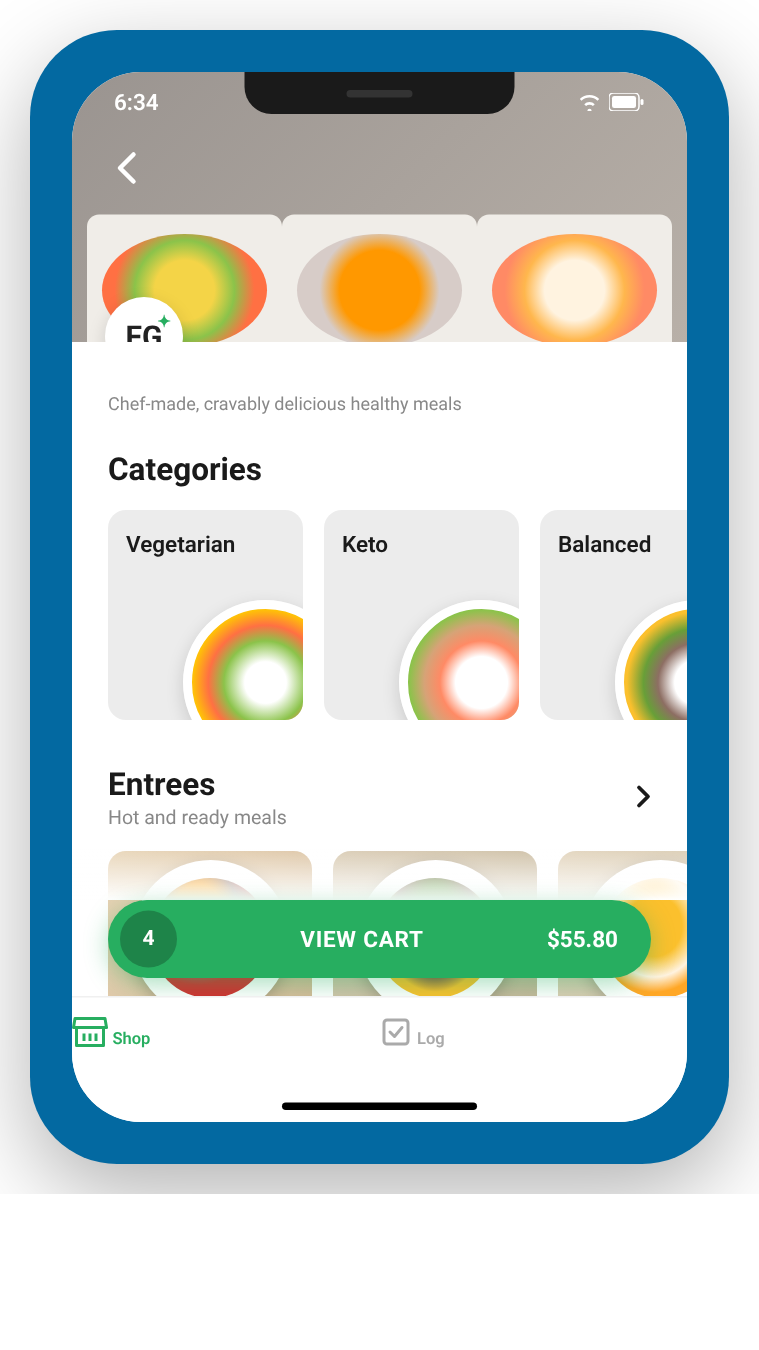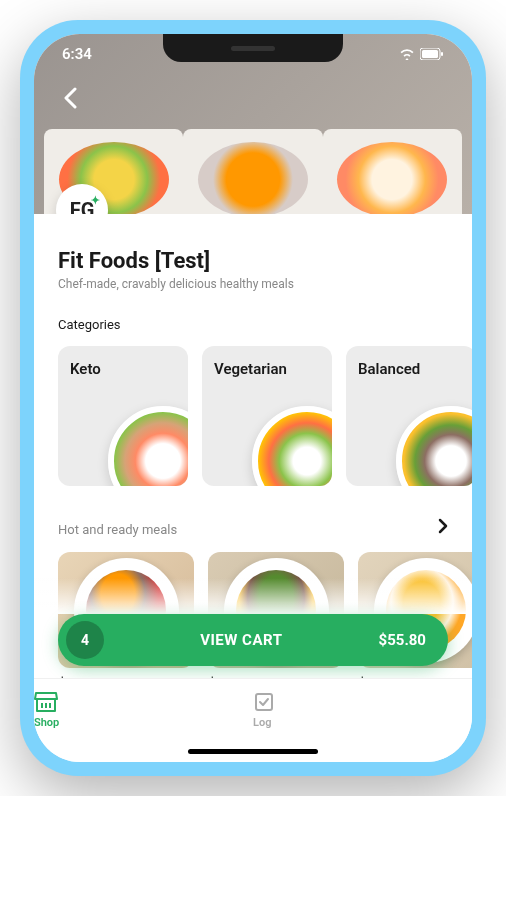--- a/index.html
+++ b/index.html
@@ -1,36 +1,36 @@
 <!DOCTYPE html>
 <html><head>
 <meta charset="utf-8">
 <style>
 *{margin:0;padding:0;box-sizing:border-box;font-family:-apple-system,BlinkMacSystemFont,'Segoe UI',Roboto,Helvetica,Arial,sans-serif}
 body{background:#fff;display:flex;justify-content:center;align-items:flex-start;padding:20px}
-.device{width:466px;height:756px;background:#7dd3fc;border-radius:58px;padding:14px;box-shadow:0 20px 60px rgba(0,0,0,0.3)}
+.device{width:466px;height:756px;background:#0369a1;border-radius:58px;padding:28px;box-shadow:0 20px 60px rgba(0,0,0,0.3)}
 .screen{width:100%;height:100%;background:#fff;border-radius:46px;overflow:hidden;position:relative}
 .notch{position:absolute;top:0;left:50%;transform:translateX(-50%);width:180px;height:28px;background:#1a1a1a;border-radius:0 0 18px 18px;z-index:100;display:flex;align-items:center;justify-content:center}
 .notch-inner{width:44px;height:5px;background:#333;border-radius:3px}
 .status-bar{position:absolute;top:0;left:0;right:0;height:40px;display:flex;justify-content:space-between;align-items:center;padding:0 28px;z-index:50;color:#fff;font-weight:600;font-size:15px}
 .status-right{display:flex;align-items:center;gap:5px}
 .hero{height:180px;background:linear-gradient(135deg,#9a9490 0%,#b8b0a8 100%);position:relative;overflow:hidden}
 .back-btn{position:absolute;top:48px;left:20px;z-index:20;width:32px;height:32px;display:flex;align-items:center;justify-content:center;cursor:pointer}
 .hero-dishes{position:absolute;bottom:-15px;left:0;right:0;display:flex;justify-content:space-between;padding:0 10px}
 .dish{width:140px;height:100px;background:#f0ede8;border-radius:8px;display:flex;align-items:center;justify-content:center;overflow:hidden;position:relative}
 .dish-food{width:110px;height:75px;border-radius:50%}
 .d1{background:radial-gradient(circle,#f4d447 30%,#8bc34a 50%,#ff7043 70%)}
 .d2{background:radial-gradient(circle,#ff9800 40%,#d7ccc8 60%)}
 .d3{background:radial-gradient(circle,#fff3e0 30%,#ffb74d 50%,#ff8a65 70%)}
 .brand-badge{position:absolute;bottom:-22px;left:22px;width:52px;height:52px;background:#fff;border-radius:50%;display:flex;align-items:center;justify-content:center;box-shadow:0 4px 12px rgba(0,0,0,0.15);z-index:10;font-weight:700;font-size:20px;color:#222}
 .brand-badge .accent{color:#27ae60;font-size:11px;position:absolute;top:10px;right:8px}
 .content{padding:34px 24px 0}
 .store-title{font-size:22px;font-weight:700;color:#1a1a1a;margin-bottom:4px}
 .store-tagline{font-size:12px;color:#888;margin-bottom:26px}
-.section-title{font-size:13px;font-weight:400;color:#1a1a1a;margin-bottom:14px}
+.section-title{font-size:21px;font-weight:700;color:#1a1a1a;margin-bottom:14px}
 .categories{display:flex;gap:14px;overflow-x:auto;margin:0 -24px;padding:0 24px 6px;scrollbar-width:none}
 .categories::-webkit-scrollbar{display:none}
 .cat-card{flex:0 0 130px;height:140px;background:#ececec;border-radius:12px;padding:14px 12px;position:relative;overflow:hidden;cursor:pointer}
 .cat-name{font-size:15px;font-weight:600;color:#1a1a1a}
 .cat-img{position:absolute;bottom:-30px;right:-30px;width:110px;height:110px;border-radius:50%;border:6px solid #fff;box-shadow:0 4px 12px rgba(0,0,0,0.15)}
 .c1{background:radial-gradient(circle,#fff 20%,#8bc34a 40%,#ff7043 55%,#ffc107 70%)}
 .c2{background:radial-gradient(circle,#fff 25%,#ff8a65 40%,#d6a377 55%,#8bc34a 70%)}
 .c3{background:radial-gradient(circle,#fff 22%,#8d6e63 38%,#689f38 52%,#fbc02d 68%)}
 .entrees-header{display:flex;justify-content:space-between;align-items:center;margin-top:26px;margin-bottom:14px}
 .entrees-titles{display:flex;flex-direction:column}
@@ -46,21 +46,21 @@
 .food{width:80px;height:80px;border-radius:50%}
 .f1{background:radial-gradient(ellipse at 40% 30%,#ff9800 25%,#8d6e63 40%,#d32f2f 60%)}
 .f2{background:radial-gradient(ellipse at 50% 35%,#558b2f 30%,#795548 50%,#fbc02d 65%)}
 .f3{background:radial-gradient(ellipse at 45% 40%,#fbc02d 30%,#fff3e0 50%,#ffa726 65%)}
 .entree-price{font-size:14px;font-weight:700;color:#1a1a1a}
 .cart-bar{position:absolute;bottom:96px;left:24px;right:24px;height:52px;background:#27ae60;border-radius:26px;display:flex;align-items:center;justify-content:space-between;padding:0 8px 0 8px;color:#fff;font-weight:700;font-size:15px;cursor:pointer;box-shadow:0 4px 16px rgba(39,174,96,0.4)}
 .cart-count{width:38px;height:38px;background:#1e8449;border-radius:50%;display:flex;align-items:center;justify-content:center;font-size:14px}
 .cart-label{letter-spacing:0.5px}
 .cart-total{padding-right:14px}
 .tabbar{position:absolute;bottom:0;left:0;right:0;height:84px;background:#fff;display:flex;justify-content:space-around;align-items:flex-start;padding-top:12px;border-top:1px solid #f0f0f0}
-.tab{display:flex;flex-direction:column;align-items:flex-start;gap:3px;cursor:pointer;flex:1}
+.tab{display:flex;flex-direction:row;align-items:flex-end;gap:3px;cursor:pointer;flex:1}
 .tab-label{font-size:11px;font-weight:600;color:#aaa}
 .tab.active .tab-label{color:#27ae60}
 .home-ind{position:absolute;bottom:8px;left:50%;transform:translateX(-50%);width:130px;height:5px;background:#000;border-radius:3px}
 .fade{position:absolute;bottom:148px;left:0;right:0;height:36px;background:linear-gradient(transparent,#fff);pointer-events:none}
 </style>
 </head>
 <body>
 
 <div class="device">
   <div class="screen">
@@ -99,41 +99,41 @@
             <div class="dish-food d3"></div>
           </div>
       </div>
       <div class="brand-badge">
         <span>FG</span>
         <span class="accent">✦</span>
       </div>
     </div>
 
     <div class="content">
-      <div class="store-title">Fit Foods [Test]</div>
       <div class="store-tagline">Chef-made, cravably delicious healthy meals</div>
 
       <div class="section-title">Categories</div>
       <div class="categories">
         <div class="cat-card">
+          <div class="cat-name">Vegetarian</div>
+          <div class="cat-img c1"></div>
+        </div>
+        <div class="cat-card">
           <div class="cat-name">Keto</div>
           <div class="cat-img c2"></div>
-        </div>
-        <div class="cat-card">
-          <div class="cat-name">Vegetarian</div>
-          <div class="cat-img c1"></div>
         </div>
         <div class="cat-card">
           <div class="cat-name">Balanced</div>
           <div class="cat-img c3"></div>
         </div>
       </div>
 
       <div class="entrees-header">
         <div class="entrees-titles">
+          <div class="section-title" style="margin-bottom:0">Entrees</div>
           <div class="entrees-sub">Hot and ready meals</div>
         </div>
         <div>
           <svg width="10" height="16" viewBox="0 0 10 16">
               <path d="M2 2l6 6-6 6" stroke="#1a1a1a" stroke-width="2.5" fill="none" stroke-linecap="round" stroke-linejoin="round"></path>
             </svg>
         </div>
       </div>
 
       <div class="entrees">

